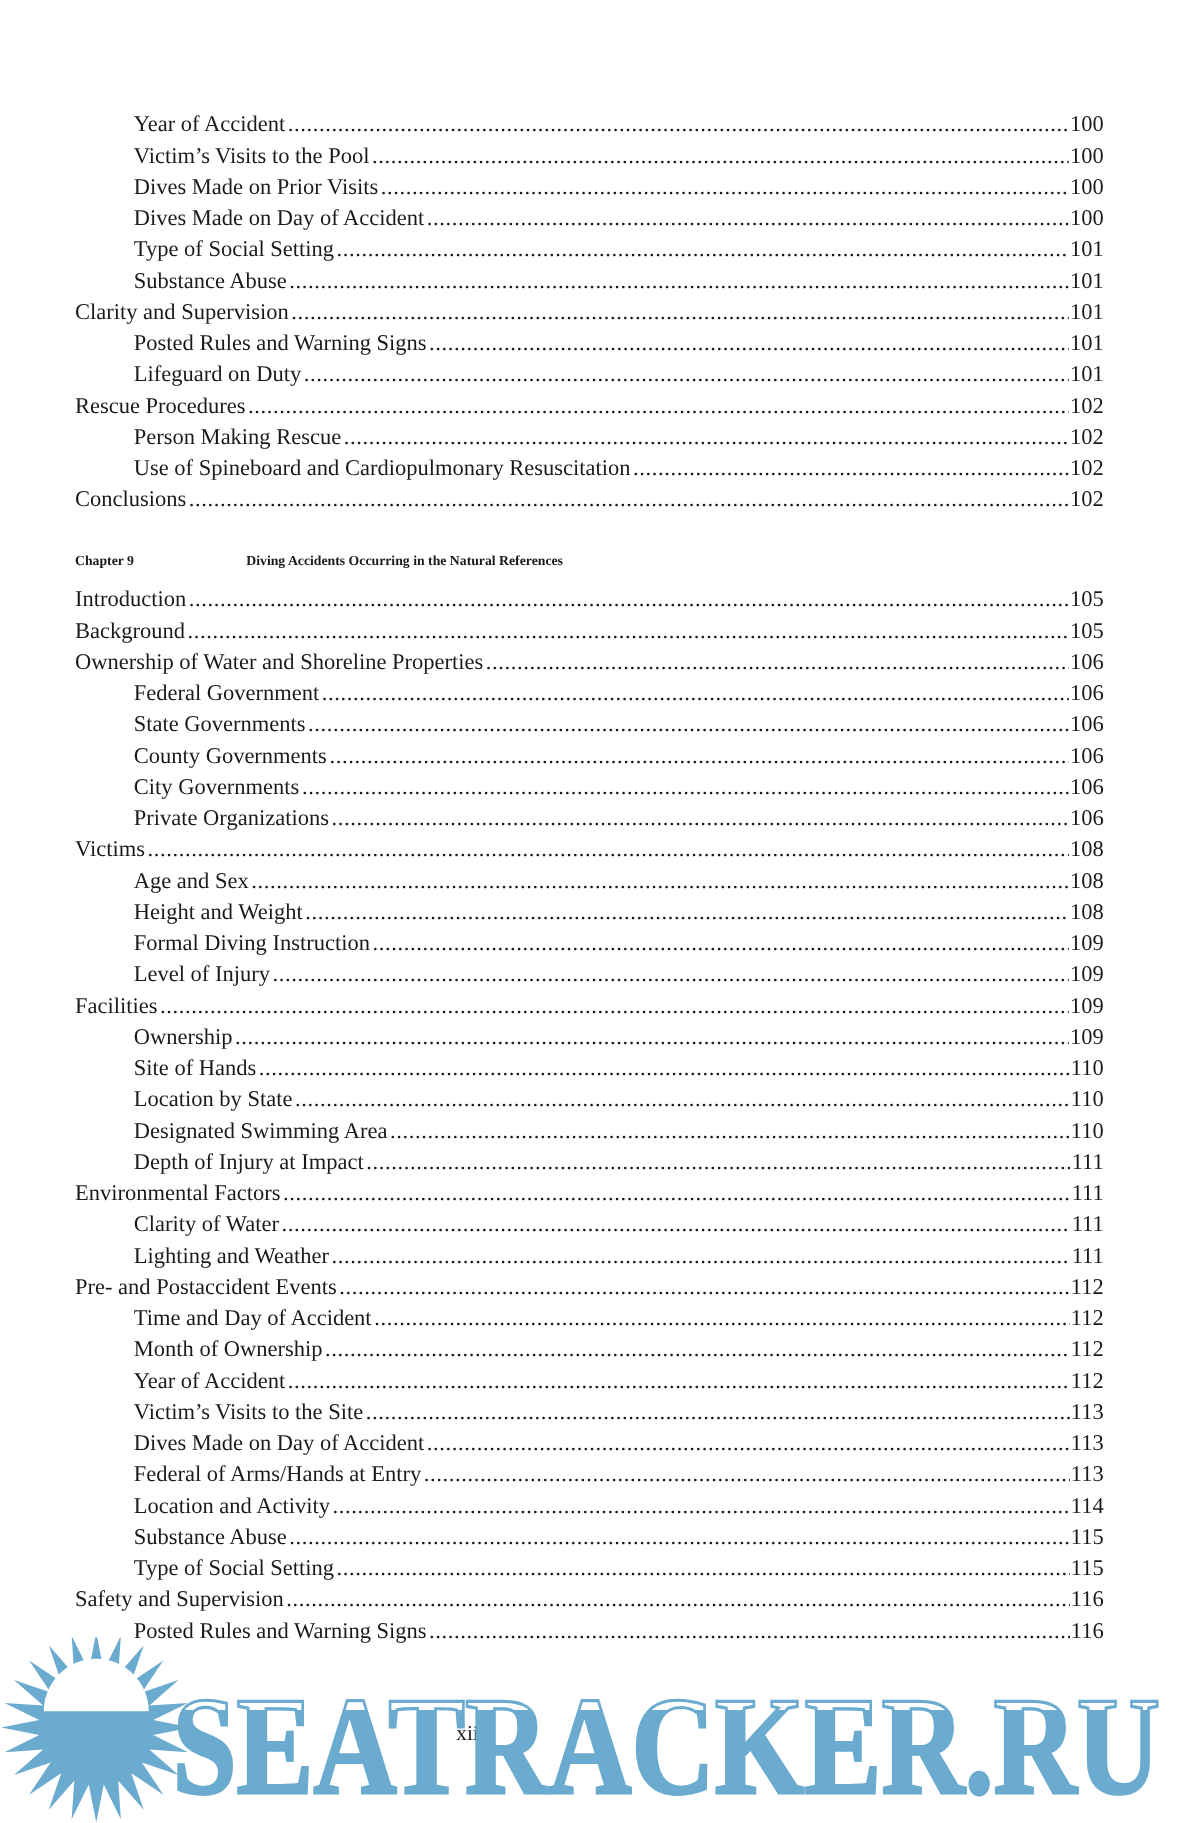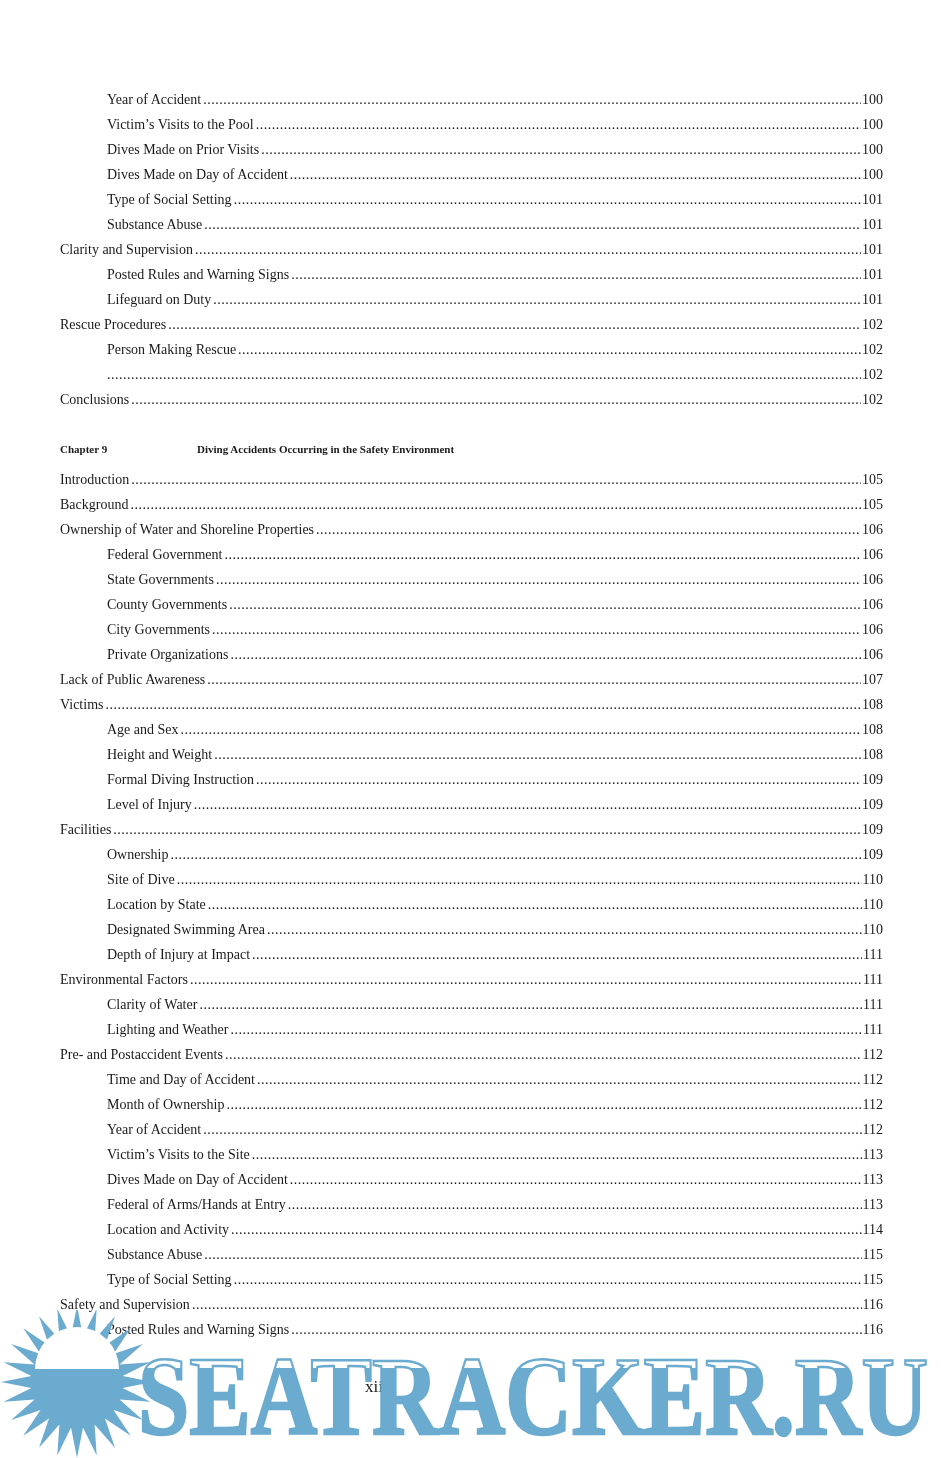--- a/index.html
+++ b/index.html
@@ -1,19 +1,19 @@
 <!DOCTYPE html>
 <html><head>
 <meta charset="utf-8">
 <style>
   html, body { margin:0; padding:0; background:#ffffff; }
   body { width:944px; height:1458px; position:relative; overflow:hidden;
          font-family:"Liberation Serif", "DejaVu Serif", serif; color:#1a1a1a; }
   .toc { position:absolute; left:60px; top:87px; width:823px; }
-  .row { display:flex; align-items:baseline; height:25px; font-size:14px; line-height:25px; white-space:nowrap;justify-content:center; }
+  .row { display:flex; align-items:baseline; height:25px; font-size:18px; line-height:25px; white-space:nowrap;justify-content:center; }
   .row.l2 { padding-left:47px; }
   .row .t { flex:0 0 auto; padding-right:2px; }
   .row .dots { flex:1 1 auto; overflow:hidden; letter-spacing:0.5px; }
   .row .dots::before { content:"........................................................................................................................................................................................................................................................"; }
   .row .p { flex:0 0 auto; padding-left:1px; }
   .chapter { display:flex; height:25px; line-height:25px; font-weight:bold; font-size:11px; margin-top:25px; margin-bottom:5px; }
   .chapter .num { width:137px; }
   .folio { position:absolute; left:0; width:748px; top:1377px; text-align:center; font-size:17px; z-index:1; }
   .wm { position:absolute; left:0; top:1310px; width:944px; height:148px; pointer-events:none; z-index:2; }
 </style>
@@ -71,32 +71,33 @@
         <span class="t">Rescue Procedures</span>
         <span class="dots"></span>
         <span class="p">102</span>
       </div>
       <div class="row l2">
         <span class="t">Person Making Rescue</span>
         <span class="dots"></span>
         <span class="p">102</span>
       </div>
       <div class="row l2">
+        <span class="t">Use of Spineboard and Cardiopulmonary Resuscitation</span>
         <span class="dots"></span>
         <span class="p">102</span>
       </div>
       <div class="row l1">
         <span class="t">Conclusions</span>
         <span class="dots"></span>
         <span class="p">102</span>
       </div>
     </div>
   <div class="chapter">
     <span class="num">Chapter 9</span>
-    <span>Diving Accidents Occurring in the Safety Environment</span>
+    <span>Diving Accidents Occurring in the Natural References</span>
   </div>
   <div id="sec2">
       <div class="row l1">
         <span class="t">Introduction</span>
         <span class="dots"></span>
         <span class="p">105</span>
       </div>
       <div class="row l1">
         <span class="t">Background</span>
         <span class="dots"></span>
@@ -126,25 +127,20 @@
         <span class="t">City Governments</span>
         <span class="dots"></span>
         <span class="p">106</span>
       </div>
       <div class="row l2">
         <span class="t">Private Organizations</span>
         <span class="dots"></span>
         <span class="p">106</span>
       </div>
       <div class="row l1">
-        <span class="t">Lack of Public Awareness</span>
-        <span class="dots"></span>
-        <span class="p">107</span>
-      </div>
-      <div class="row l1">
         <span class="t">Victims</span>
         <span class="dots"></span>
         <span class="p">108</span>
       </div>
       <div class="row l2">
         <span class="t">Age and Sex</span>
         <span class="dots"></span>
         <span class="p">108</span>
       </div>
       <div class="row l2">
@@ -166,21 +162,21 @@
         <span class="t">Facilities</span>
         <span class="dots"></span>
         <span class="p">109</span>
       </div>
       <div class="row l2">
         <span class="t">Ownership</span>
         <span class="dots"></span>
         <span class="p">109</span>
       </div>
       <div class="row l2">
-        <span class="t">Site of Dive</span>
+        <span class="t">Site of Hands</span>
         <span class="dots"></span>
         <span class="p">110</span>
       </div>
       <div class="row l2">
         <span class="t">Location by State</span>
         <span class="dots"></span>
         <span class="p">110</span>
       </div>
       <div class="row l2">
         <span class="t">Designated Swimming Area</span>

